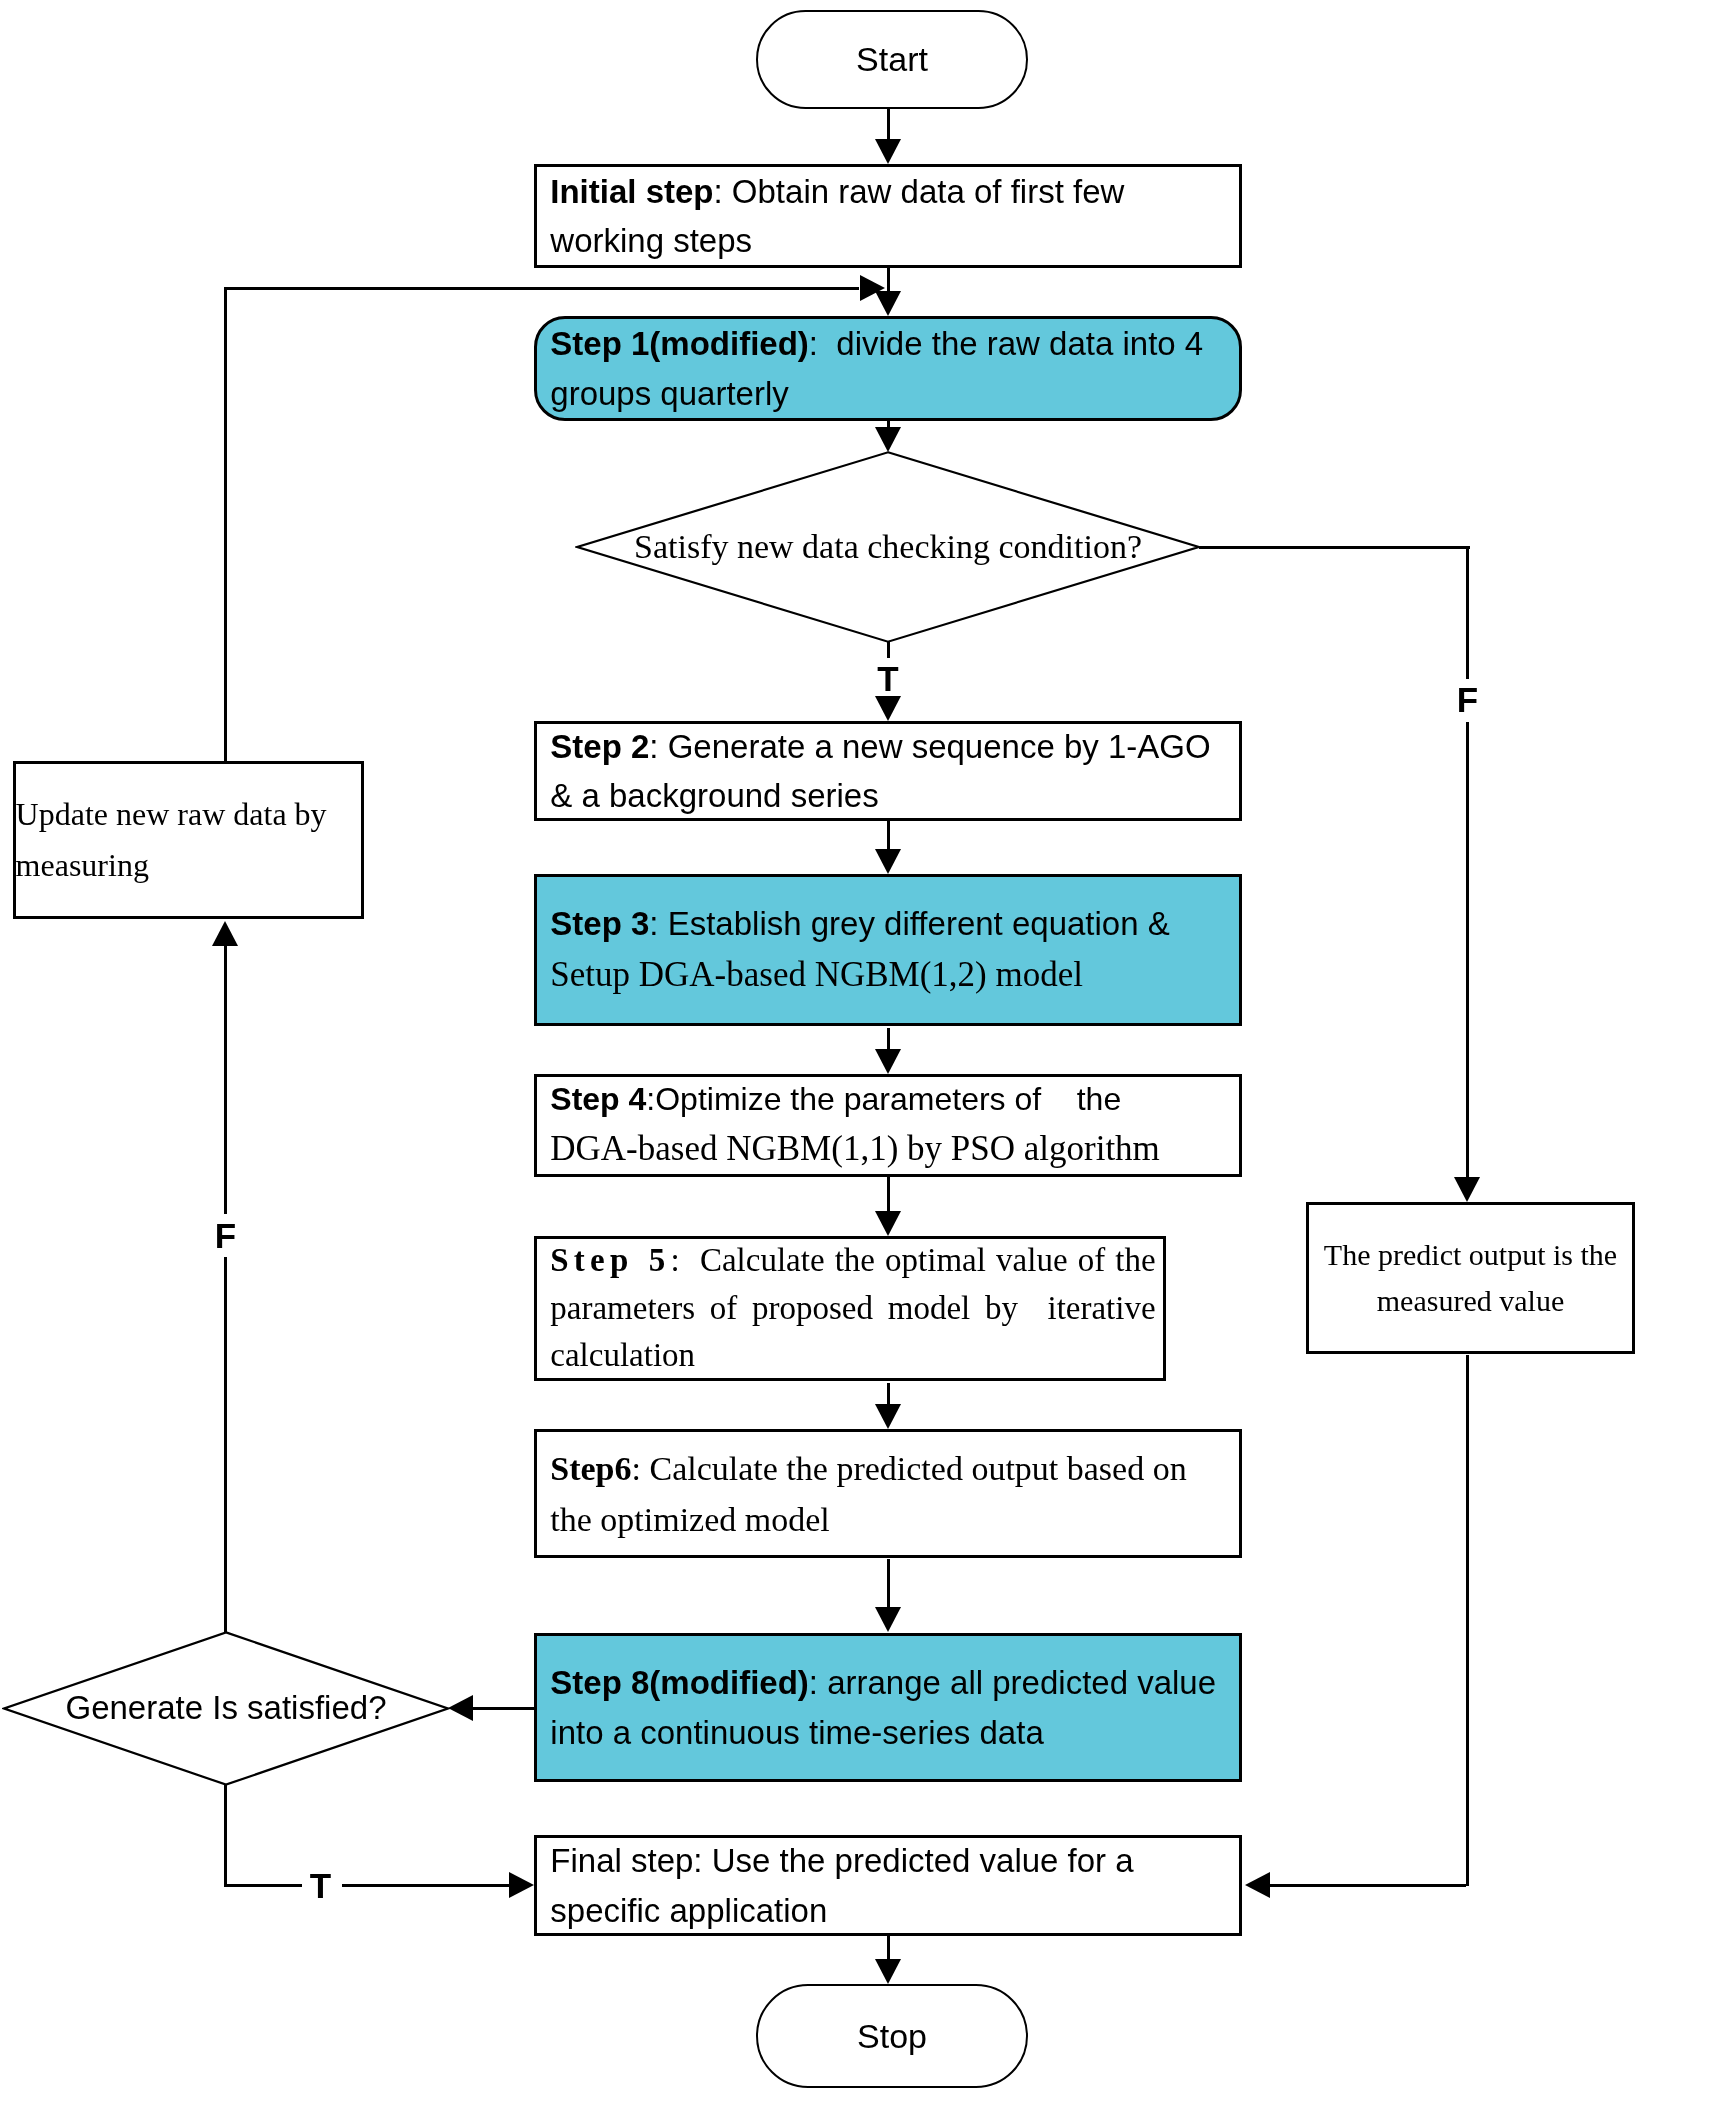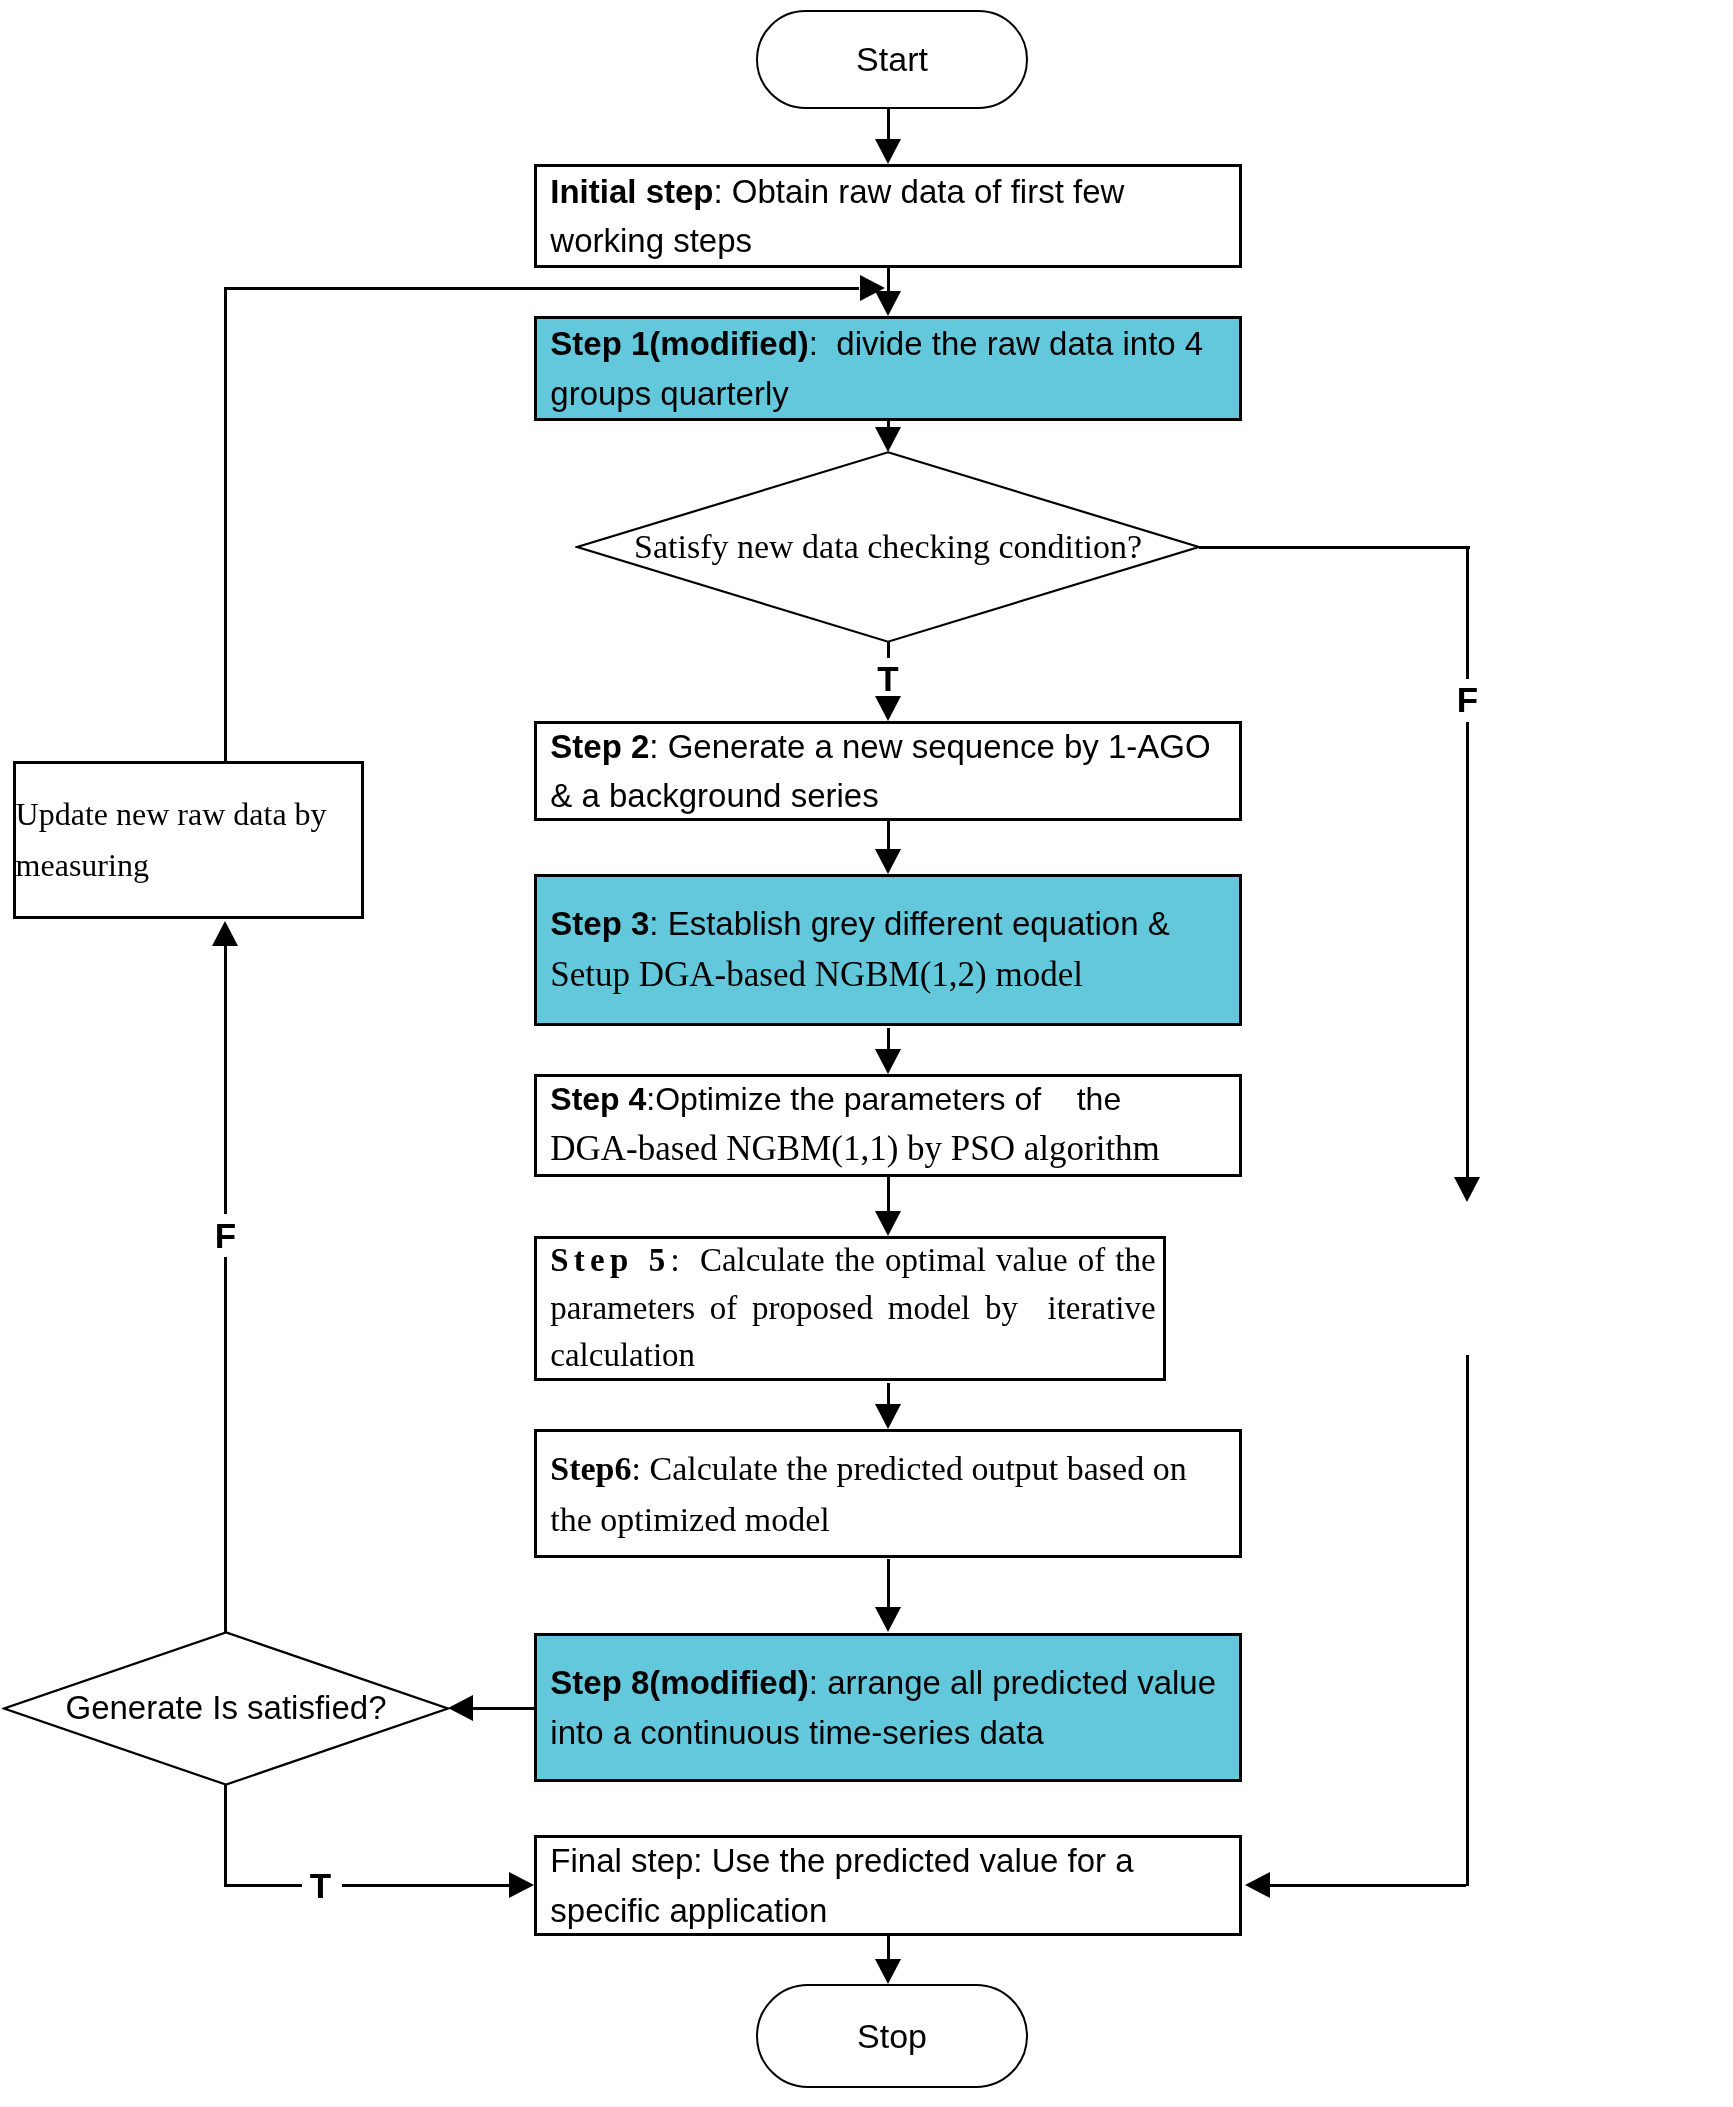--- a/index.html
+++ b/index.html
@@ -38,21 +38,21 @@
   </div>
 
   <div class="pill" style="left:756px;top:1984px;width:272px;height:104px;">
     <span>Stop</span>
   </div>
 
   <div class="box" style="left:534px;top:164px;width:708px;height:104px;">
     <div class="txt"><b>Initial step</b><span class="pre">: Obtain raw data of first few working steps</span></div>
   </div>
 
-  <div class="box cyan" style="left:534px;top:316px;width:708px;height:105px;">
+  <div class="box cyan" style="left:534px;top:316px;width:708px;height:105px;border-radius:31px;">
     <div class="txt"><b>Step 1(modified)</b><span class="pre">:  divide the raw data into 4 groups quarterly</span></div>
   </div>
 
   <div class="box" style="left:534px;top:721px;width:708px;height:100px;">
     <div class="txt"><b>Step 2</b><span class="pre">: Generate a new sequence by 1-AGO &amp; a background series</span></div>
   </div>
 
   <div class="box cyan" style="left:534px;top:874px;width:708px;height:152px;font-size:33px;">
     <div class="txt">
       <div><b>Step 3</b><span class="pre">: Establish grey different equation &amp;</span></div>
@@ -80,20 +80,23 @@
   </div>
 
   <div class="box" style="left:534px;top:1835px;width:708px;height:101px;">
     <div class="txt">Final step: Use the predicted value for a specific application</div>
   </div>
 
   <div class="box serif" style="left:12.6px;top:761px;width:351px;height:158px;font-size:32px;line-height:1.6;">
     <div class="txt" style="padding-left:0;">Update new raw data by measuring</div>
   </div>
 
+  <div class="box serif ctr" style="left:1306px;top:1202px;width:329px;height:152px;border-width:3px;font-size:30px;line-height:1.55;">
+    <div class="txt" style="padding:0 9px;">The predict output is the measured value</div>
+  </div>
 
   <svg style="left:575px;top:450px;" width="626" height="194" viewBox="0 0 846 262">
     <polygon points="423,3 843,131 423,259 3,131" fill="#ffffff" stroke="#000000" stroke-width="3"></polygon>
   </svg>
   <div class="dtext serif" style="left:629px;top:473px;width:518px;height:148px;font-size:34px;line-height:1.4;">Satisfy new data checking condition?</div>
 
   <svg style="left:1.5px;top:1630px;" width="448" height="157" viewBox="0 0 606 212">
     <polygon points="303,3 603,106 303,209 3,106" fill="#ffffff" stroke="#000000" stroke-width="3"></polygon>
   </svg>
   <div class="dtext" style="left:24px;top:1659px;width:404px;height:98px;font-size:33px;">Generate Is satisfied?</div>

